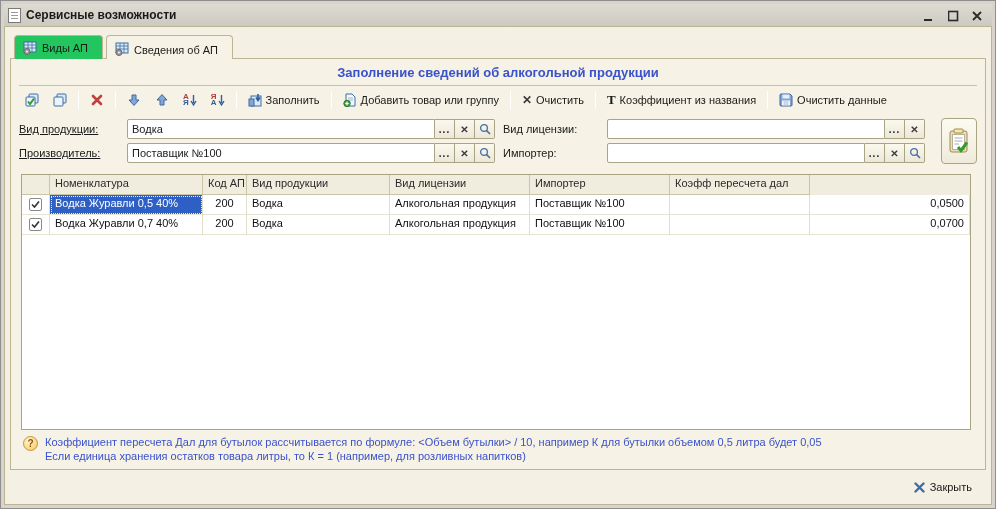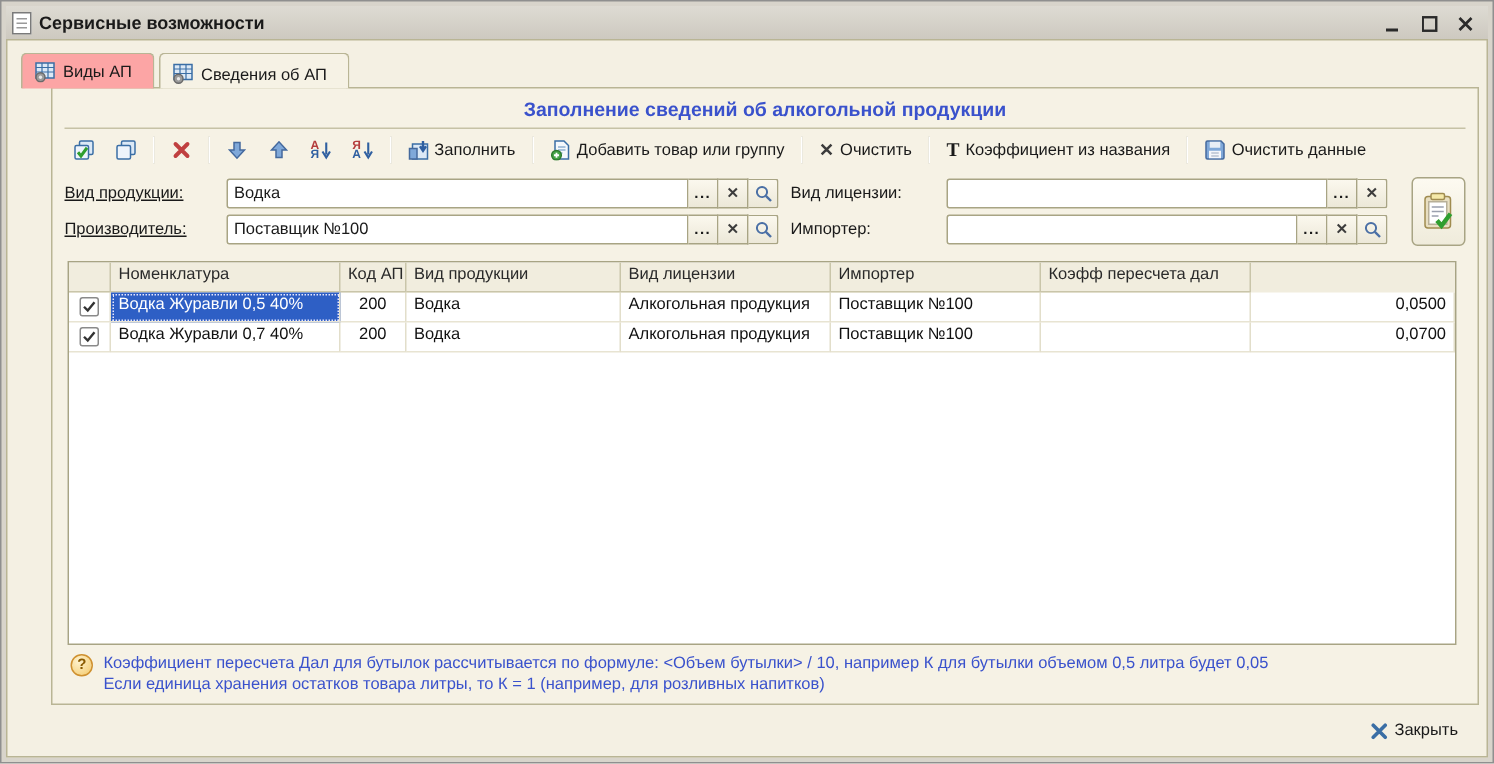--- a/index.html
+++ b/index.html
@@ -28,27 +28,27 @@
     flex:1; background:#f4f0e3; border:1px solid #b9b595;
     display:flex; flex-direction:column; padding:3px 5px 4px 5px;
   }
   
   .tabs{ display:flex; gap:3px; padding:4px 4px 0 4px; height:28px; flex:0 0 28px; }
   .tab{
     display:flex; align-items:center; gap:5px;
     padding:3px 14px 3px 8px;
     border:1px solid #b9b595; border-bottom:none;
     border-radius:4px 4px 0 0;
-    background:#fca5a5; font-size:11px; color:#1a1a1a; position:relative; top:1px;
+    background:#22c55e; font-size:11px; color:#1a1a1a; position:relative; top:1px;
   }
   .tab.active{ background:#f6f2e5; font-weight:normal; z-index:2; padding-top:4px;align-items:flex-end; }
   
   .panel{
     flex:1; border:1px solid #b9b595; background:#f6f2e5;
-    display:flex; flex-direction:column; padding:2px 6px 4px 6px; min-height:0;margin-left:24px;
+    display:flex; flex-direction:column; padding:2px 6px 4px 6px; min-height:0;
   }
   .heading{
     text-align:center; color:#3a52cc; font-weight:bold; font-size:13px;
     padding:4px 0 5px 0; flex:0 0 auto;
   }
   .heading-rule{ border-top:1px solid #c6c2a6; margin:0 2px; }
   
   .toolbar{ display:flex; align-items:center; height:28px; flex:0 0 28px; padding:2px 2px; gap:2px; }
   .tbtn{
     display:flex; align-items:center; gap:4px;

